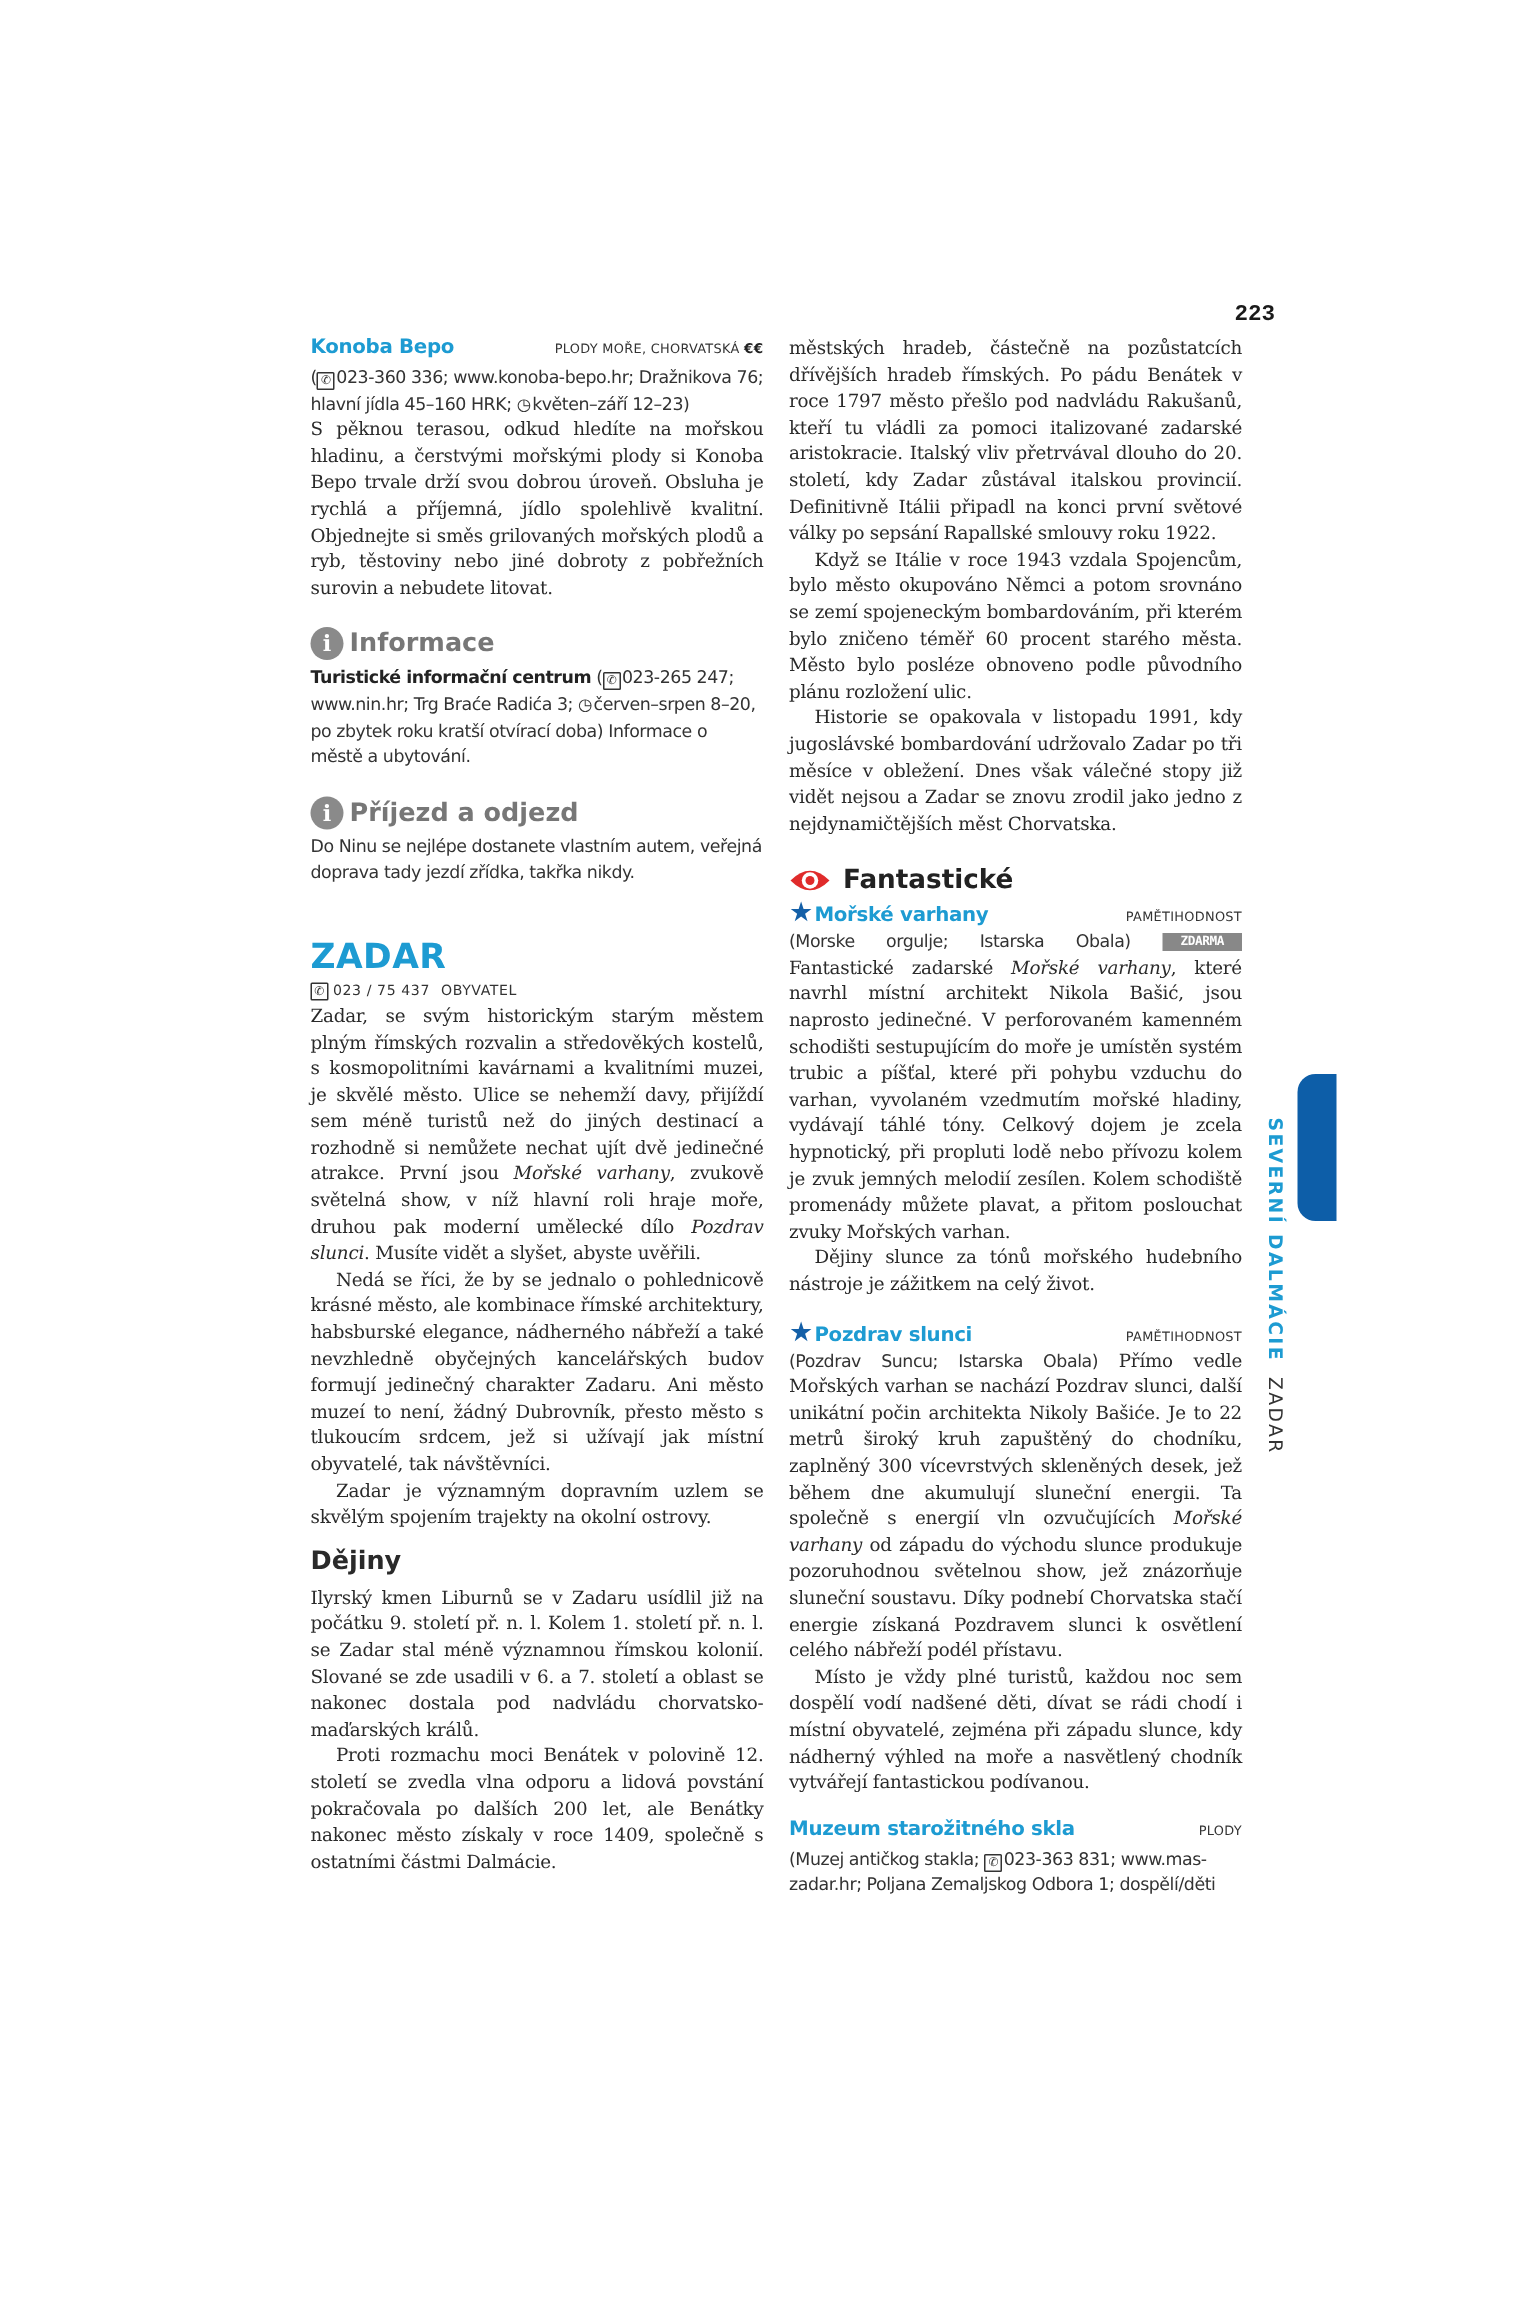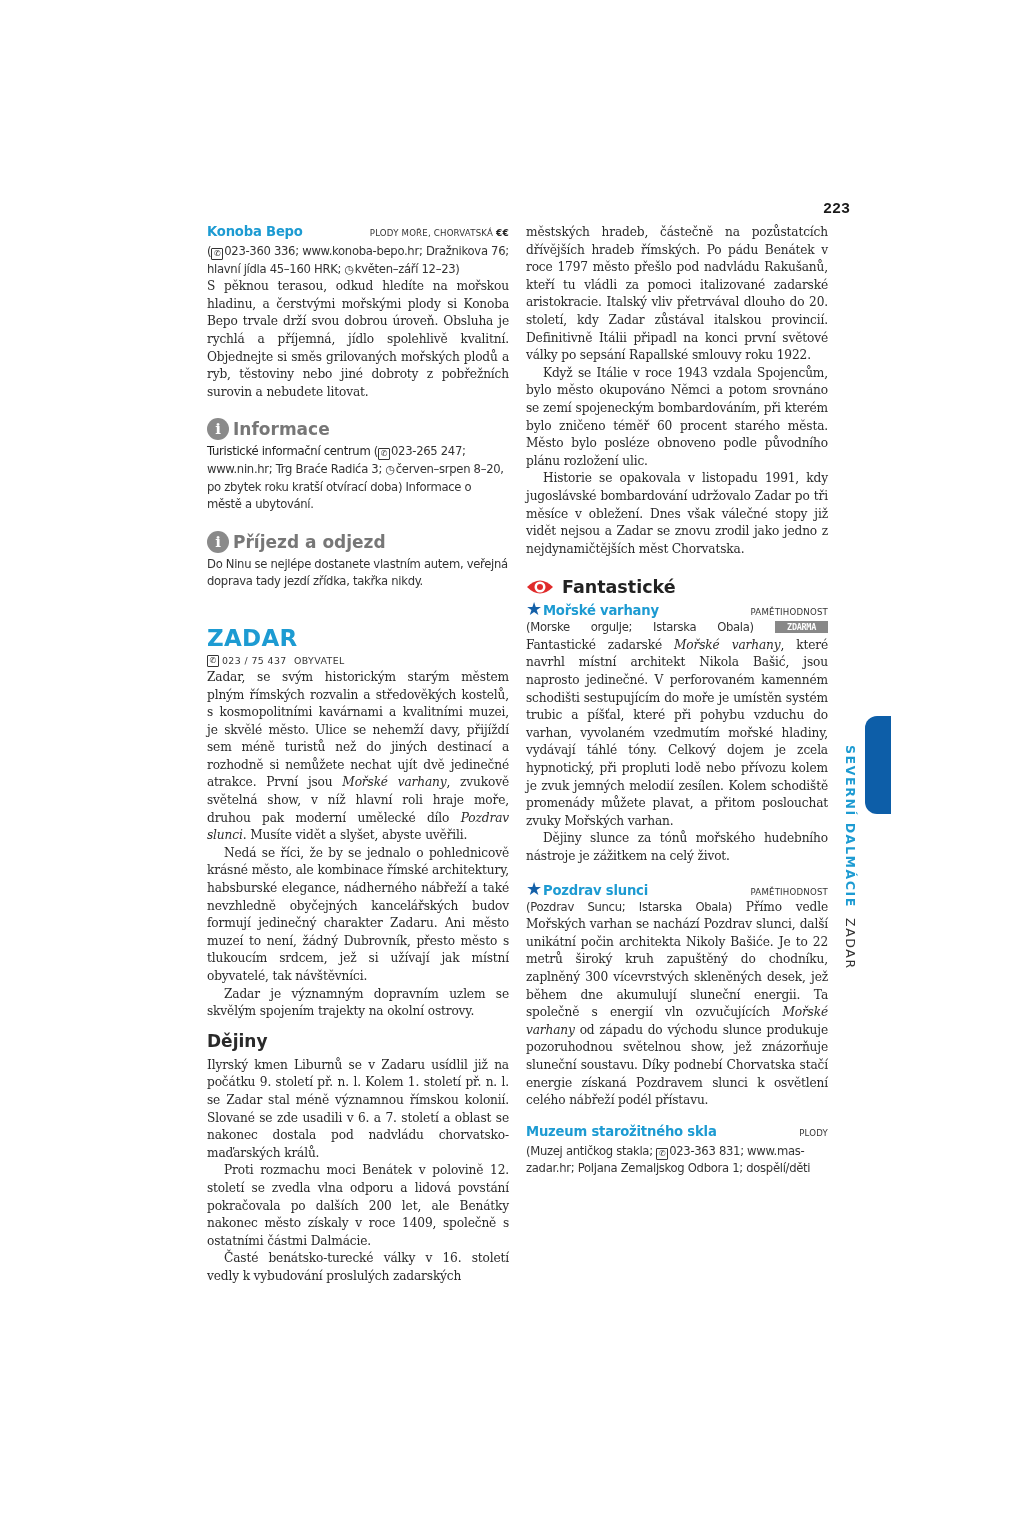--- a/index.html
+++ b/index.html
@@ -26,21 +26,21 @@
   .sights-head { display:flex; align-items:center; gap:8px; font-family:"DejaVu Sans", sans-serif; font-weight:bold; font-size:17.5px; color:#222; margin-top:16px; height:26px; }
   .eye-icon { width:28px; height:20px; }
   .star-icon { color:#1460a8; font-size:18px; margin-right:1px; line-height:1; }
   .free-badge { display:inline-block; background:#888; color:#fff; font-family:"DejaVu Sans Mono", monospace; font-size:8.5px; font-weight:bold; padding:0 12px; line-height:12px; vertical-align:1px; letter-spacing:-0.3px; }
   .spacer-s { height:14px; }
   .side-tab { position:absolute; left:865px; top:716px; width:26px; height:98px; background:#0d5ea8; border-radius:12px 0 0 12px; }
   .side-label { position:absolute; left:834px; top:745px; width:24px; height:230px; writing-mode:vertical-rl; font-family:"DejaVu Sans", sans-serif; font-size:12.5px; letter-spacing:1.6px; white-space:nowrap; }
   .side-label .region { color:#1d9bd2; font-weight:bold; }
   .side-label .city { color:#333; margin-top:4px; }
   em { font-style:italic; }
-  b { font-weight:normal; color:#222;text-align:center; }
+  b { font-weight:bold; color:#222;text-align:center; }
 </style>
 </head>
 <body>
 
 <div class="page-number">223</div>
 
 <div class="col col-left">
 
   <div>
     <div class="entry-head">
@@ -77,21 +77,20 @@
   <div class="serif">
     <p><span>Zadar, se svým historickým starým městem plným římských rozvalin a středověkých kostelů, s kosmopolitními kavárnami a kvalitními muzei, je skvělé město. Ulice se nehemží davy, přijíždí sem méně turistů než do jiných destinací a rozhodně si nemůžete nechat ujít dvě jedinečné atrakce. První jsou </span><em>Mořské varhany</em><span>, zvukově světelná show, v níž hlavní roli hraje moře, druhou pak moderní umělecké dílo </span><em>Pozdrav slunci</em><span>. Musíte vidět a slyšet, abyste uvěřili.</span></p>
     <p class="indent">Nedá se říci, že by se jednalo o pohlednicově krásné město, ale kombinace římské architektury, habsburské elegance, nádherného nábřeží a také nevzhledně obyčejných kancelářských budov formují jedinečný charakter Zadaru. Ani město muzeí to není, žádný Dubrovník, přesto město s tlukoucím srdcem, jež si užívají jak místní obyvatelé, tak návštěvníci.</p>
     <p class="indent">Zadar je významným dopravním uzlem se skvělým spojením trajekty na okolní ostrovy.</p>
   </div>
 
   <div class="h2">Dějiny</div>
   <div class="serif">
     <p>Ilyrský kmen Liburnů se v Zadaru usídlil již na počátku 9. století př. n. l. Kolem 1. století př. n. l. se Zadar stal méně významnou římskou kolonií. Slované se zde usadili v 6. a 7. století a oblast se nakonec dostala pod nadvládu chorvatsko-maďarských králů.</p>
     <p class="indent">Proti rozmachu moci Benátek v polovině 12. století se zvedla vlna odporu a lidová povstání pokračovala po dalších 200 let, ale Benátky nakonec město získaly v roce 1409, společně s ostatními částmi Dalmácie.</p>
-    <p class="indent">Časté benátsko-turecké války v 16. století vedly k vybudování proslulých zadarských</p>
   </div>
 </div>
 
 <div class="col col-right">
   <div class="serif">
     <p>městských hradeb, částečně na pozůstatcích dřívějších hradeb římských. Po pádu Benátek v roce 1797 město přešlo pod nadvládu Rakušanů, kteří tu vládli za pomoci italizované zadarské aristokracie. Italský vliv přetrvával dlouho do 20. století, kdy Zadar zůstával italskou provincií. Definitivně Itálii připadl na konci první světové války po sepsání Rapallské smlouvy roku 1922.</p>
     <p class="indent">Když se Itálie v roce 1943 vzdala Spojencům, bylo město okupováno Němci a potom srovnáno se zemí spojeneckým bombardováním, při kterém bylo zničeno téměř 60 procent starého města. Město bylo posléze obnoveno podle původního plánu rozložení ulic.</p>
     <p class="indent">Historie se opakovala v listopadu 1991, kdy jugoslávské bombardování udržovalo Zadar po tři měsíce v obležení. Dnes však válečné stopy již vidět nejsou a Zadar se znovu zrodil jako jedno z nejdynamičtějších měst Chorvatska.</p>
   </div>
 
@@ -117,20 +116,21 @@
 
   <div class="spacer-s"></div>
 
   <div>
     <div class="entry-head">
       <span class="entry-name"><span class="star-icon">★</span><span>Pozdrav slunci</span></span>
       <span class="entry-cat">PAMĚTIHODNOST</span>
     </div>
     <div class="serif">
       <p><span class="sans">(Pozdrav Suncu; Istarska Obala)</span><span> Přímo vedle Mořských varhan se nachází Pozdrav slunci, další unikátní počin architekta Nikoly Bašiće. Je to 22 metrů široký kruh zapuštěný do chodníku, zaplněný 300 vícevrstvých skleněných desek, jež během dne akumulují sluneční energii. Ta společně s energií vln ozvučujících </span><em>Mořské varhany</em><span> od západu do východu slunce produkuje pozoruhodnou světelnou show, jež znázorňuje sluneční soustavu. Díky podnebí Chorvatska stačí energie získaná Pozdravem slunci k osvětlení celého nábřeží podél přístavu.</span></p>
+      <p class="indent">Místo je vždy plné turistů, každou noc sem dospělí vodí nadšené děti, dívat se rádi chodí i místní obyvatelé, zejména při západu slunce, kdy nádherný výhled na moře a nasvětlený chodník vytvářejí fantastickou podívanou.</p>
     </div>
   </div>
 
   <div class="spacer-s"></div>
 
   <div>
     <div class="entry-head">
       <span class="entry-name">Muzeum starožitného skla</span>
       <span class="entry-cat">PLODY</span>
     </div>

